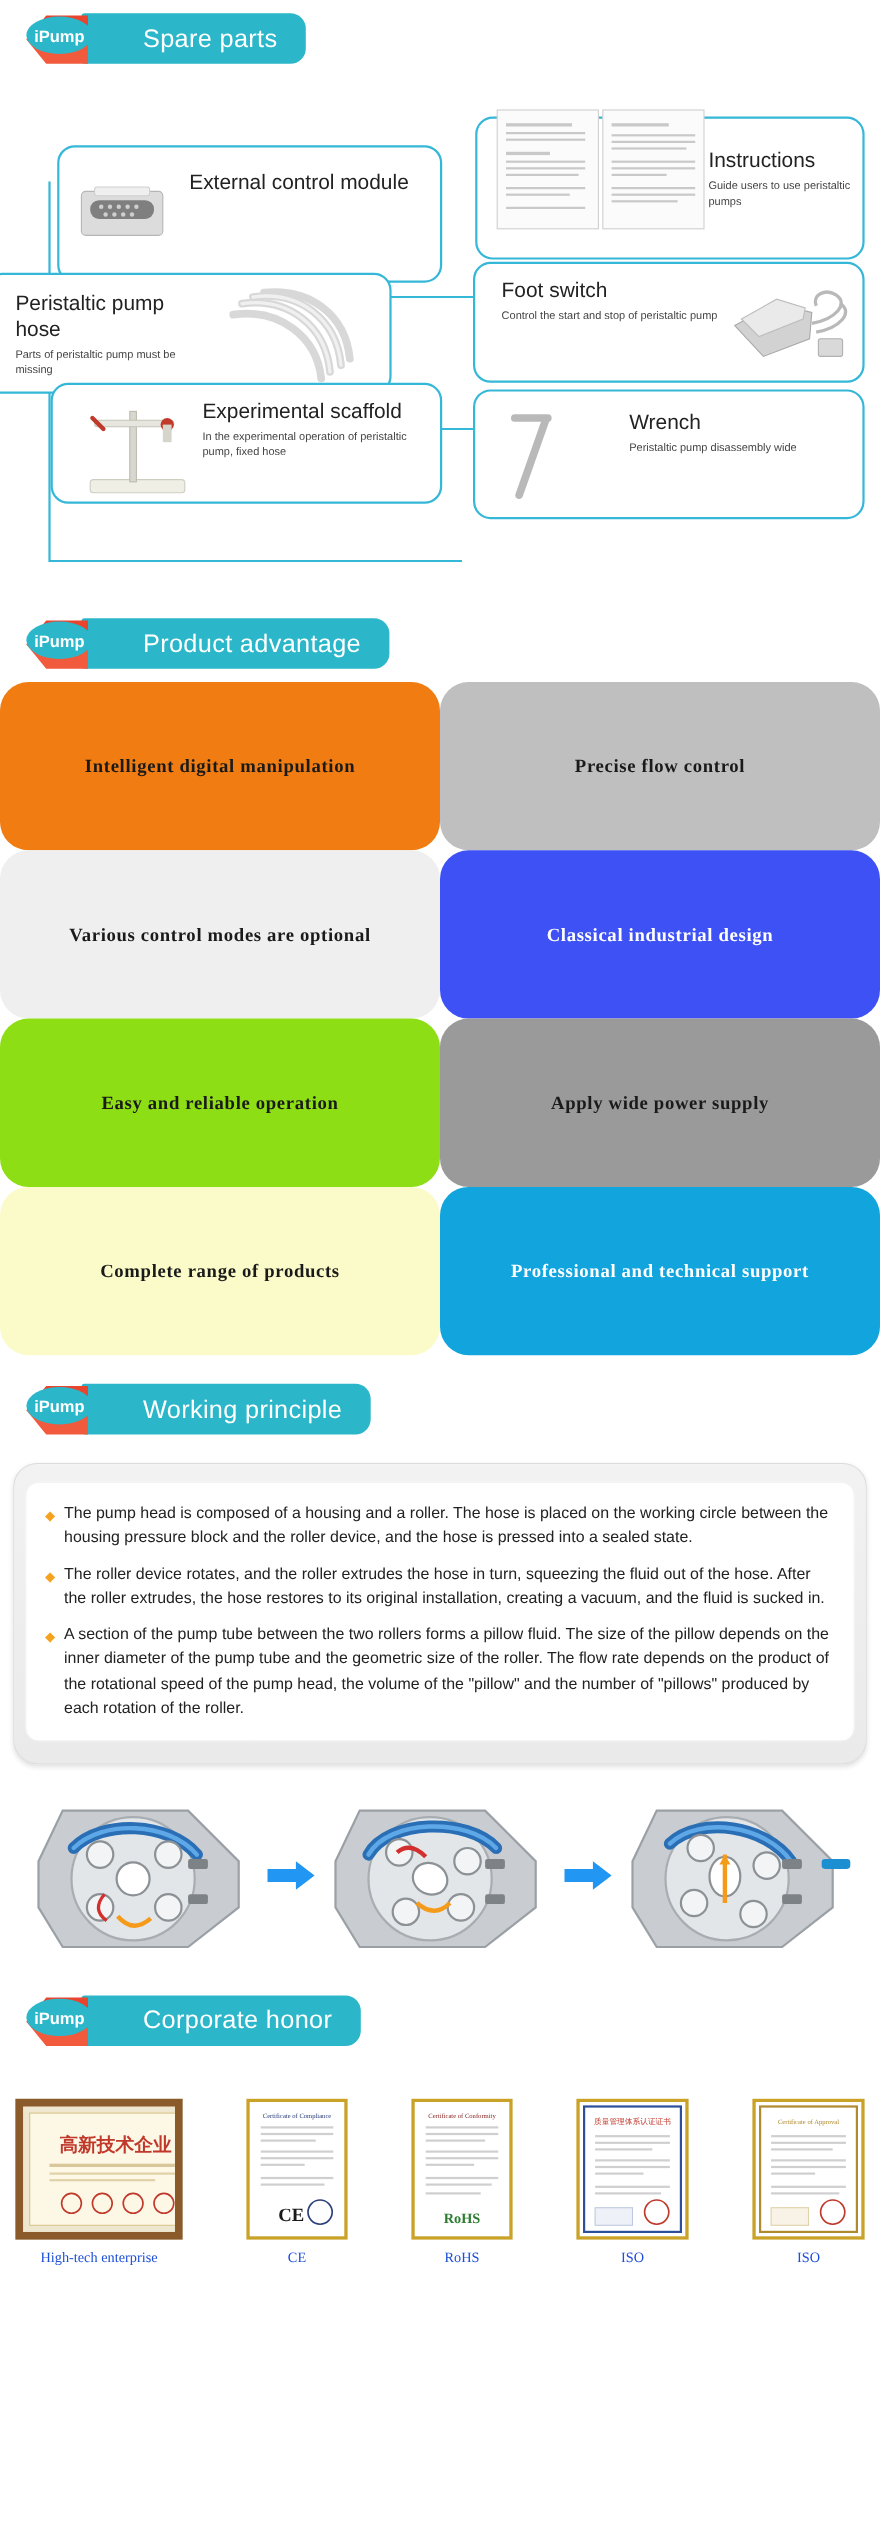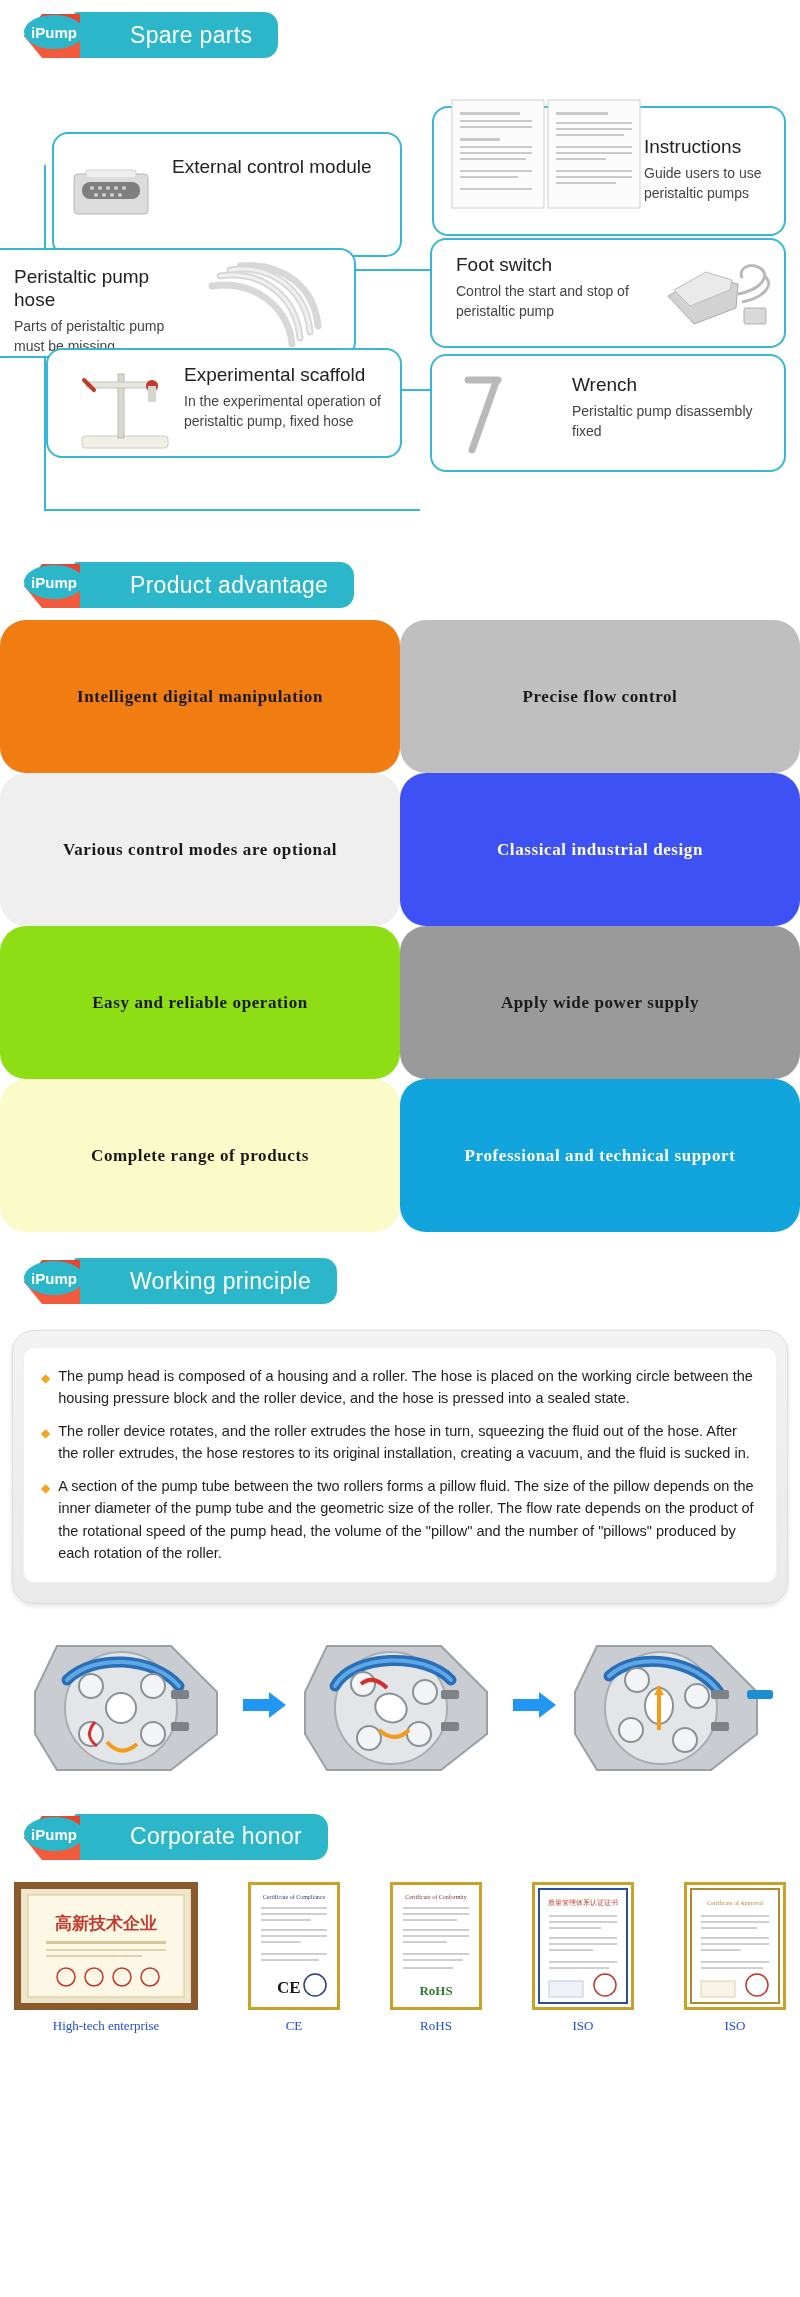--- a/index.html
+++ b/index.html
@@ -63,21 +63,21 @@
     border-radius: 16px;
     background: #ffffff;
     box-sizing: border-box;
   }
   .sp-title {
     font-size: 19px;
     color: #222;
     line-height: 1.2;
   }
   .sp-desc {
-    font-size: 14px;
+    font-size: 10px;
     color: #444;
     line-height: 1.45;
     margin-top: 4px;
   }
   .sp-text { position: absolute; }
 
   .thumb { position: absolute; }
 
   
   .adv-grid {
@@ -312,21 +312,21 @@
 
     <div class="sp-card" style="left:430px; top:284px; width:356px; height:118px;">
       <div class="thumb" style="left:22px; top:18px;">
         <svg width="96" height="84" viewBox="0 0 96 84">
           <path d="M14,6 L44,6" stroke="#b9b9b9" stroke-width="7" stroke-linecap="round"></path>
           <path d="M42,8 L18,76" stroke="#b9b9b9" stroke-width="7" stroke-linecap="round"></path>
         </svg>
       </div>
       <div class="sp-text" style="left:140px; top:18px; width:200px;">
         <div class="sp-title">Wrench</div>
-        <div class="sp-desc">Peristaltic pump disassembly fixed</div>
+        <div class="sp-desc">Peristaltic pump disassembly wide</div>
       </div>
     </div>
   </div>
 
   <div class="banner">
     <div class="banner-bar">
       <span>Product advantage</span>
     </div>
     <div class="ribbon">
       <svg width="96" height="58" viewBox="0 0 96 58">
@@ -466,21 +466,21 @@
         <polygon points="4,30 22,52 60,52 60,20 22,20" fill="#f15a3c"></polygon>
         <ellipse cx="34" cy="26" rx="30" ry="17" fill="#2bb7c9"></ellipse>
         <text x="34" y="32" font-family="Liberation Sans, sans-serif" font-size="15" font-weight="bold" fill="#ffffff" text-anchor="middle">iPump</text>
       </svg>
     </div>
   </div>
 
   <div class="honors">
 
     <div class="honor">
-      <div class="cert frame-wood" style="width:184px;height:128px;background:#e3d9c0;">
+      <div class="cert frame-wood" style="width:152px;height:128px;background:#e3d9c0;margin-top:26px;">
         <svg width="168" height="114" viewBox="0 0 168 114">
           <rect x="0" y="0" width="168" height="114" fill="#efe6cf"></rect>
           <rect x="6" y="6" width="156" height="102" fill="#fdf7e6" stroke="#d8c58c"></rect>
           <text x="84" y="40" font-family="Liberation Sans, sans-serif" font-size="17" font-weight="bold" fill="#c0392b" text-anchor="middle">高新技术企业</text>
           <rect x="24" y="52" width="120" height="3" fill="#d9c79a"></rect>
           <rect x="24" y="60" width="120" height="2" fill="#e0d1a8"></rect>
           <rect x="24" y="66" width="96" height="2" fill="#e0d1a8"></rect>
           <g fill="none" stroke="#c0392b" stroke-width="1.5">
             <circle cx="44" cy="88" r="9"></circle>
               <circle cx="72" cy="88" r="9"></circle>

